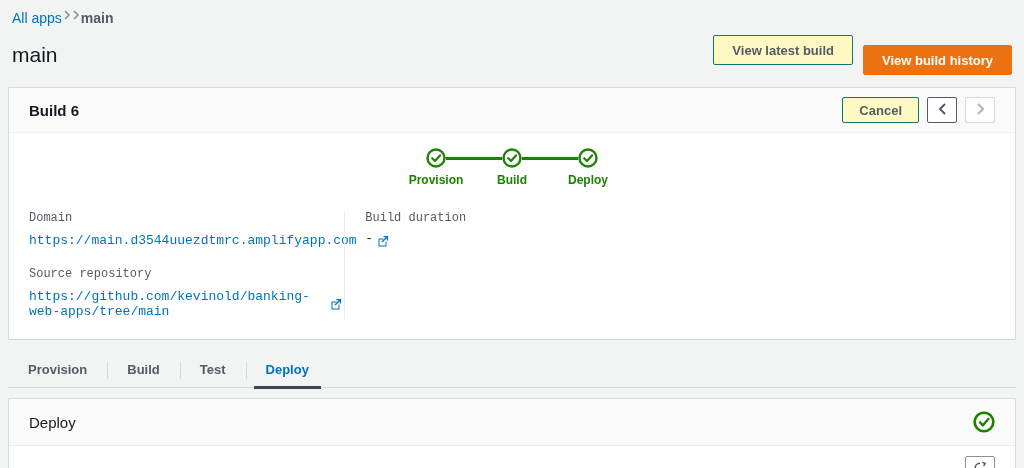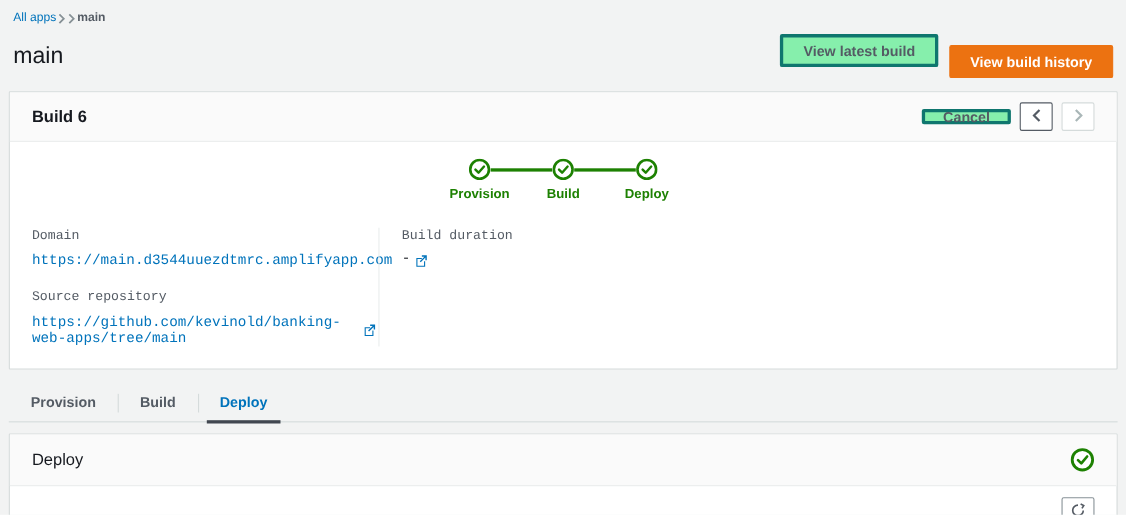--- a/index.html
+++ b/index.html
@@ -5,45 +5,45 @@
   * { margin: 0; padding: 0; box-sizing: border-box; }
   html, body { width: 1024px; height: 468px; overflow: hidden; }
   body {
     background: #f2f3f3;
     font-family: "Liberation Sans", sans-serif;
     color: #16191f;
   }
   .page { padding: 8px 8px 0 8px; }
 
   
-  .breadcrumb { display: flex; align-items: flex-end; gap: 1px; padding: 2px 4px 0 4px; font-size: 11px; }
+  .breadcrumb { display: flex; align-items: flex-start; gap: 1px; padding: 2px 4px 0 4px; font-size: 14px; }
   .breadcrumb a { color: #0073bb; text-decoration: none; cursor: pointer; }
   .breadcrumb .crumb-current { color: #545b64; font-weight: 700; }
   .crumb-sep { color: #879196; display: inline-flex; }
 
   
   .page-header { display: flex; justify-content: space-between; align-items: center; padding: 9px 4px 12px 4px; }
   .page-title { font-size: 21px; font-weight: 400; color: #16191f; }
   .header-actions { display: flex; gap: 10px; }
 
   
   .btn {
     font-family: "Liberation Sans", sans-serif;
     font-size: 13px; font-weight: 700;
     border-radius: 2px;
     padding: 5px 18px;
     height: 30px;
     cursor: pointer;
     display: inline-flex; align-items: center; justify-content: center;
   }
-  .btn-secondary { background: #86efac; color: #545b64; border: 3px solid #0f766e; }
+  .btn-secondary { background: #fef9c3; color: #545b64; border: 1px solid #0f766e; }
   .btn-primary { background: #ec7211; color: #fff; border: 1px solid #ec7211; margin-top: 10px; }
   .btn-icon { width: 34px; padding: 0; background: #fff; border: 1px solid #545b64; color: #545b64; }
   .btn-icon.disabled { border-color: #d5dbdb; color: #aab7b8; cursor: default; }
-  .btn-sm { height: 14px; padding: 3px 16px; }
+  .btn-sm { height: 26px; padding: 3px 16px; }
   .btn-icon-sm { width: 30px; height: 26px; padding: 0; }
 
   
   .card { background: #fff; border: 1px solid #d5dbdb; border-radius: 1px; }
   .card-header {
     background: #fafafa;
     border-bottom: 1px solid #eaeded;
     padding: 9px 20px;
     display: flex; justify-content: space-between; align-items: center;
   }
@@ -205,20 +205,21 @@
           <div class="info-label">Build duration</div>
           <div class="info-value">-</div>
         </div>
       </div>
     </div>
   </section>
 
   <div class="tabs">
     <div class="tab">Provision</div>
     <div class="tab">Build</div>
+    <div class="tab">Test</div>
     <div class="tab active">Deploy</div>
   </div>
 
   <section class="card deploy-panel">
     <div class="deploy-header">
       <span class="deploy-title">Deploy</span>
       <span class="check-circle">
         <svg width="22" height="22" viewBox="0 0 22 22">
             <circle cx="11" cy="11" r="9.3" fill="#fff" stroke="#1d8102" stroke-width="2.6"></circle>
             <polyline points="7,11.3 10,14.3 15.3,8" fill="none" stroke="#1d8102" stroke-width="2.4" stroke-linecap="round" stroke-linejoin="round"></polyline>

